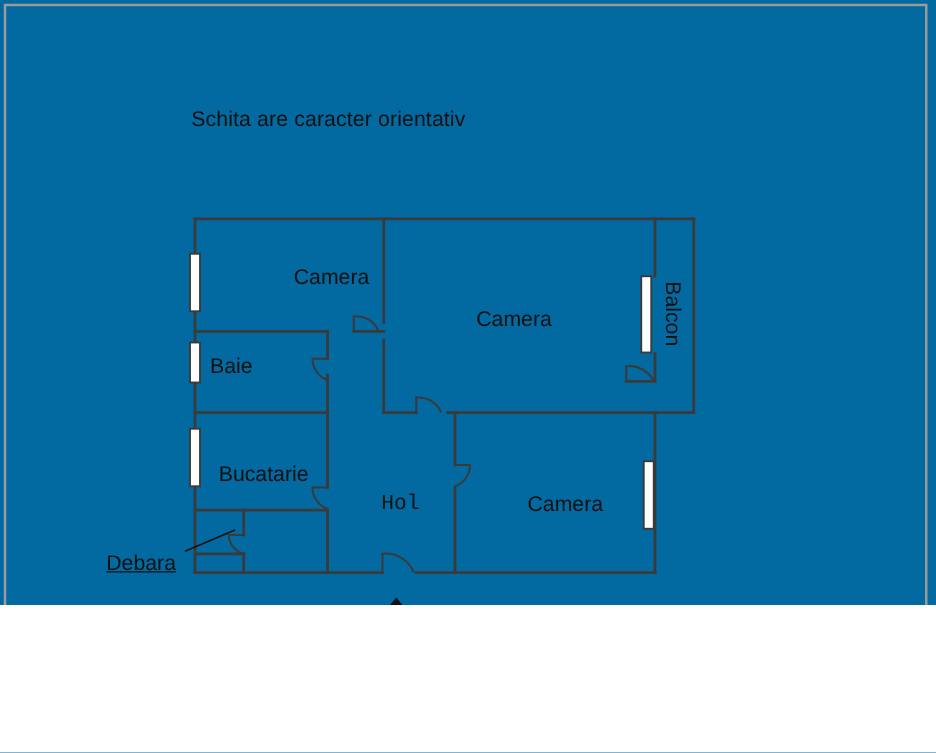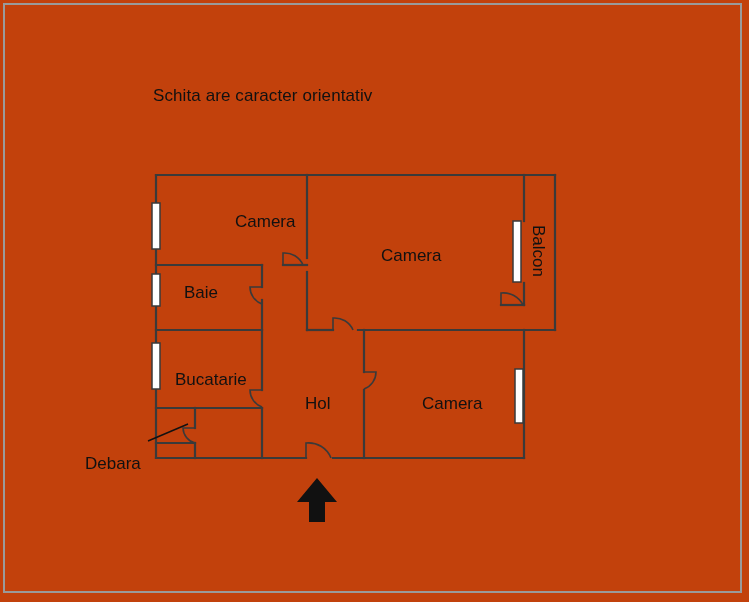--- a/index.html
+++ b/index.html
@@ -6,22 +6,22 @@
     margin: 0;
     padding: 0;
     background: #ffffff;
   }
   body {
     font-family: "Liberation Sans", sans-serif;
   }
   #page {
     position: relative;
     width: 749px;
-    height: 602px;
-    background: #c2410c;
+    height: 484px;
+    background: #0369a1;
     overflow: hidden;
   }
   #image-border {
     position: absolute;
     left: 3px;
     top: 3px;
     width: 739px;
     height: 590px;
     border: 2px solid #9a9a9a;
     box-sizing: border-box;
@@ -137,27 +137,27 @@
     </g>
 
     <g>
       <path d="M317 478 L337 502 L325 502 L325 522 L309 522 L309 502 L297 502 Z" fill="#111111" stroke="none"></path>
     </g>
 
   </svg>
 
   <div class="room-label" style="left:235px; top:212px;">Camera</div>
 
-  <div class="room-label" style="left:184px; top:283px;">Baie</div>
+  <div class="room-label" style="left:168px; top:283px;">Baie</div>
 
   <div class="room-label" style="left:175px; top:370px;">Bucatarie</div>
 
-  <div class="room-label" style="left:85px; top:454px;">Debara</div>
+  <div class="room-label" style="left:85px; top:441px;text-decoration:underline;">Debara</div>
 
   <div class="room-label" style="left:381px; top:246px;">Camera</div>
 
   <div class="room-label vertical" style="left:548px; top:225px;">Balcon</div>
 
-  <div class="room-label" style="left:305px; top:394px;">Hol</div>
+  <div class="room-label" style="left:305px; top:394px;font-family:Liberation Mono, monospace;">Hol</div>
 
   <div class="room-label" style="left:422px; top:394px;">Camera</div>
 
 </div>
 
 </body></html>

